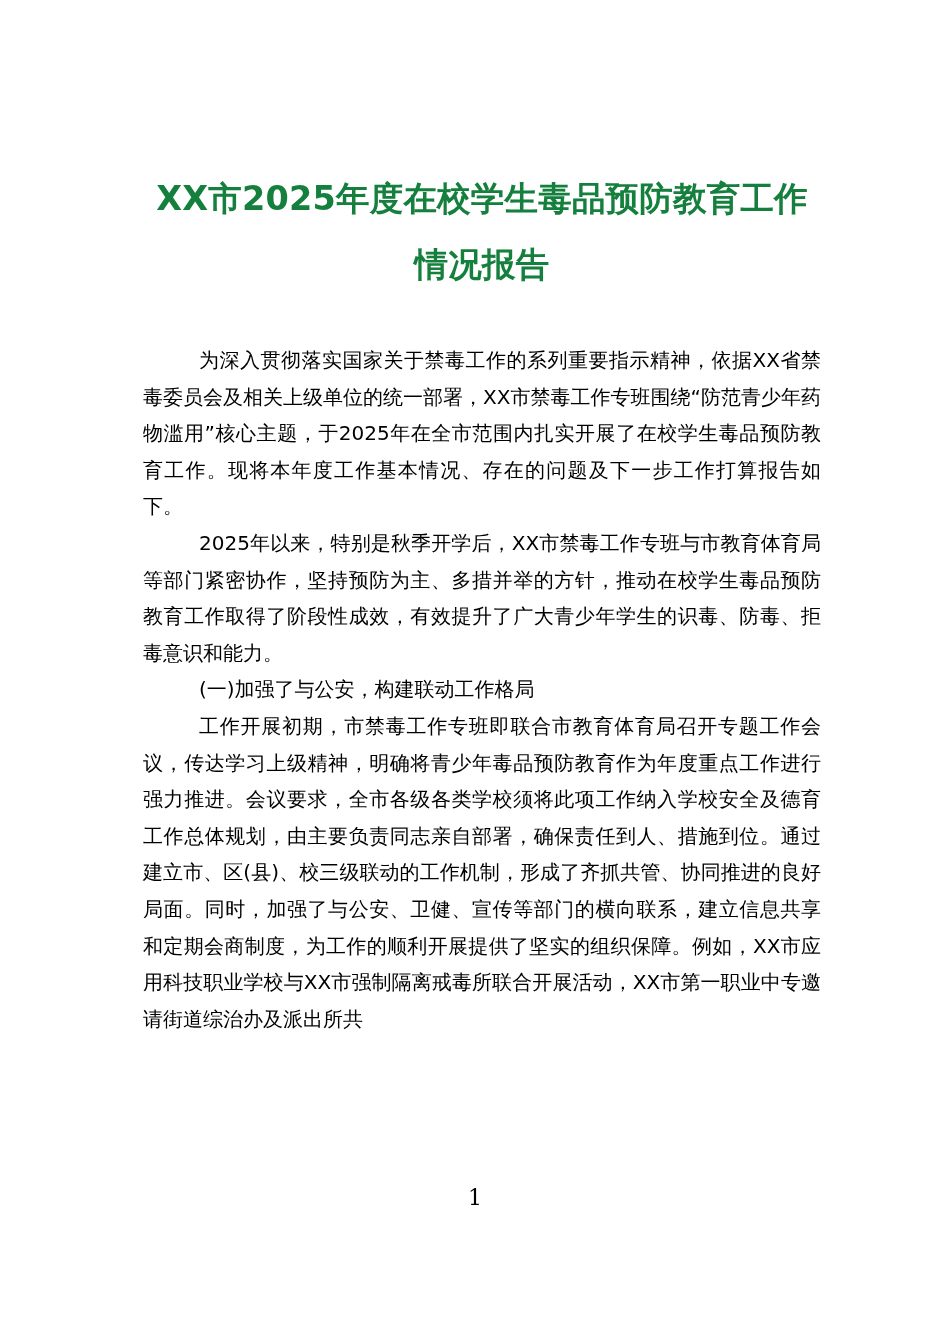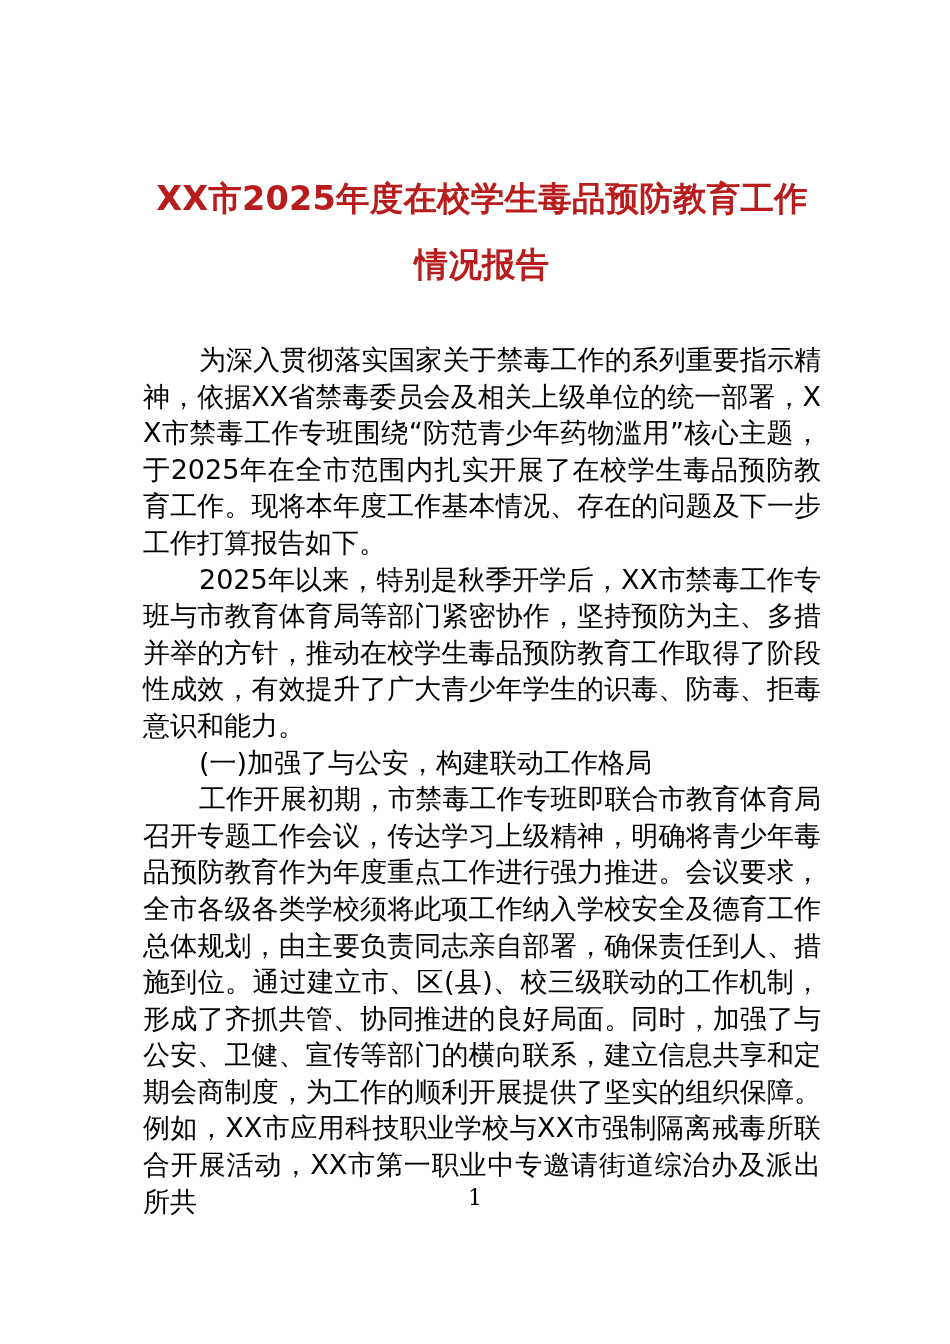--- a/index.html
+++ b/index.html
@@ -33,29 +33,29 @@
   
   .doc-title {
     margin: 0;
     padding-top: 166px;
     font-family: "DejaVu Sans", "Liberation Sans", sans-serif;
     font-size: 33.5px;
     font-weight: bold;
     line-height: 66px;
     text-align: center;
     letter-spacing: 0.2px;
-    color: #b91c1c;
+    color: #15803d;
     -webkit-font-smoothing: none;
   }
 
   
   .para {
     margin: 0;
     font-family: "DejaVu Sans", "Liberation Sans", sans-serif;
-    font-size: 27px;
+    font-size: 20px;
     font-weight: 400;
     line-height: 36.6px;
     text-align: justify;
     text-align-last: left;
     text-justify: inter-character;
     color: #000;
     word-break: break-all;
     letter-spacing: 0px;
   }
 

